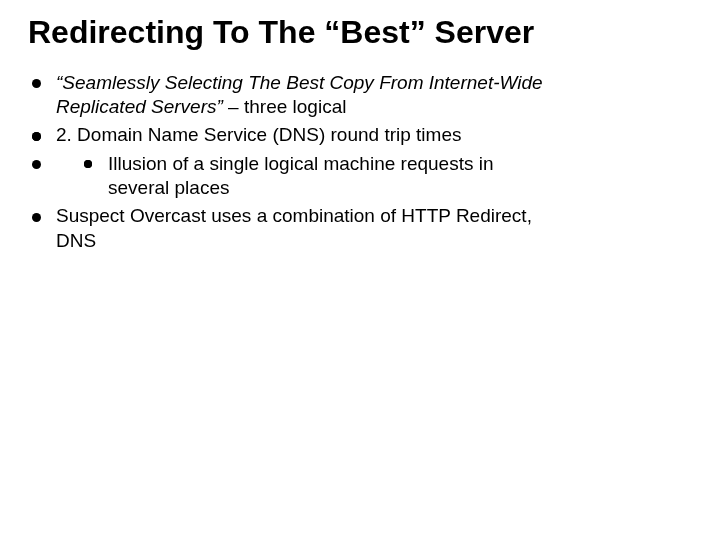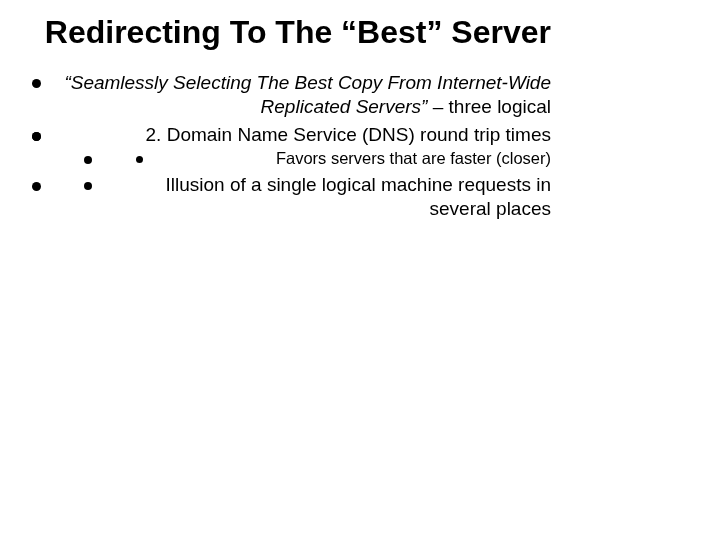--- a/index.html
+++ b/index.html
@@ -10,21 +10,20 @@
     background: #ffffff;
     font-family: Arial, Helvetica, sans-serif;
     color: #000;
     overflow: hidden;
   }
   .slide {
     box-sizing: border-box;
     width: 575px;
     height: 540px;
     padding: 14px 24px 24px 28px;
-    text-align: right;
   }
   .title {
     font-size: 32px;
     font-weight: 700;
     line-height: 1.15;
     margin: 0 0 20px 0;
     max-width: 640px;
   }
   ul.bl {
     list-style: none;
@@ -69,32 +68,30 @@
       <span class="italic">“Seamlessly Selecting The Best Copy From Internet-Wide Replicated Servers”</span><span> – three logical</span>
     </li>
 
     <li class="lvl1">
     </li>
 
     <li class="lvl1">
       <span>2. Domain Name Service (DNS) round trip times</span>
       <ul class="bl sub2">
         <li class="lvl2">
-          <ul class="bl sub3">
-            <li class="lvl3">
-              <span>Favors servers that are faster (closer)</span>
-            </li>
-          </ul>
         </li>
       </ul>
     </li>
 
     <li class="lvl1">
       <ul class="bl sub2">
         <li class="lvl2">
           <span>Illusion of a single logical machine requests in several places</span>
         </li>
       </ul>
     </li>
 
+    <li class="lvl1">
+      <span>Suspect Overcast uses a combination of HTTP Redirect, DNS</span>
+    </li>
 
   </ul>
 </div>
 
 </body></html>

